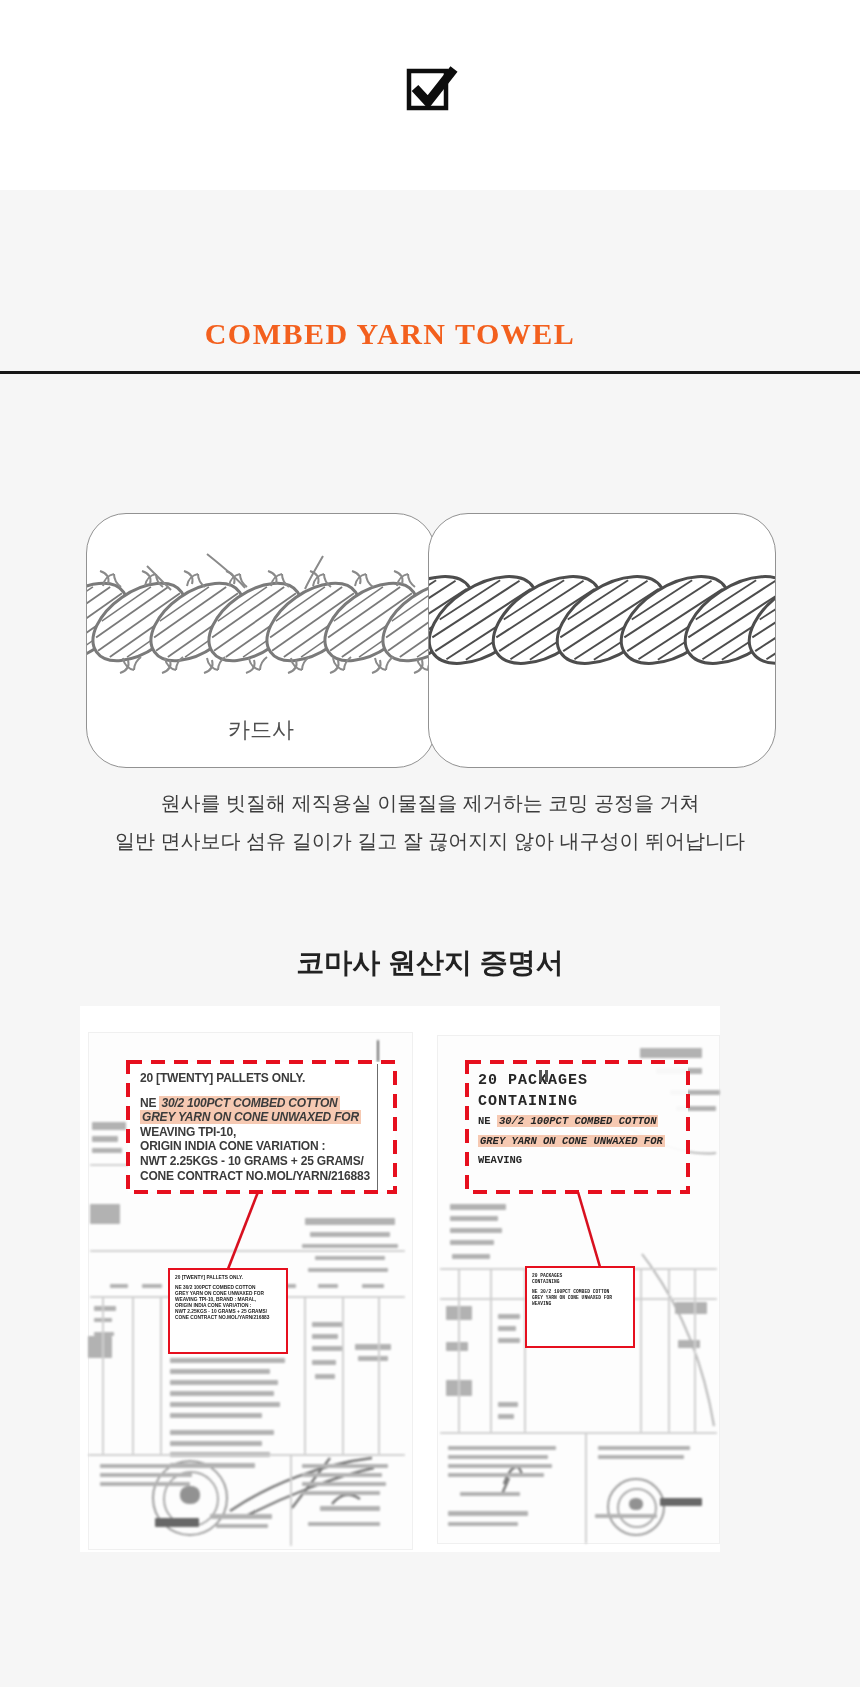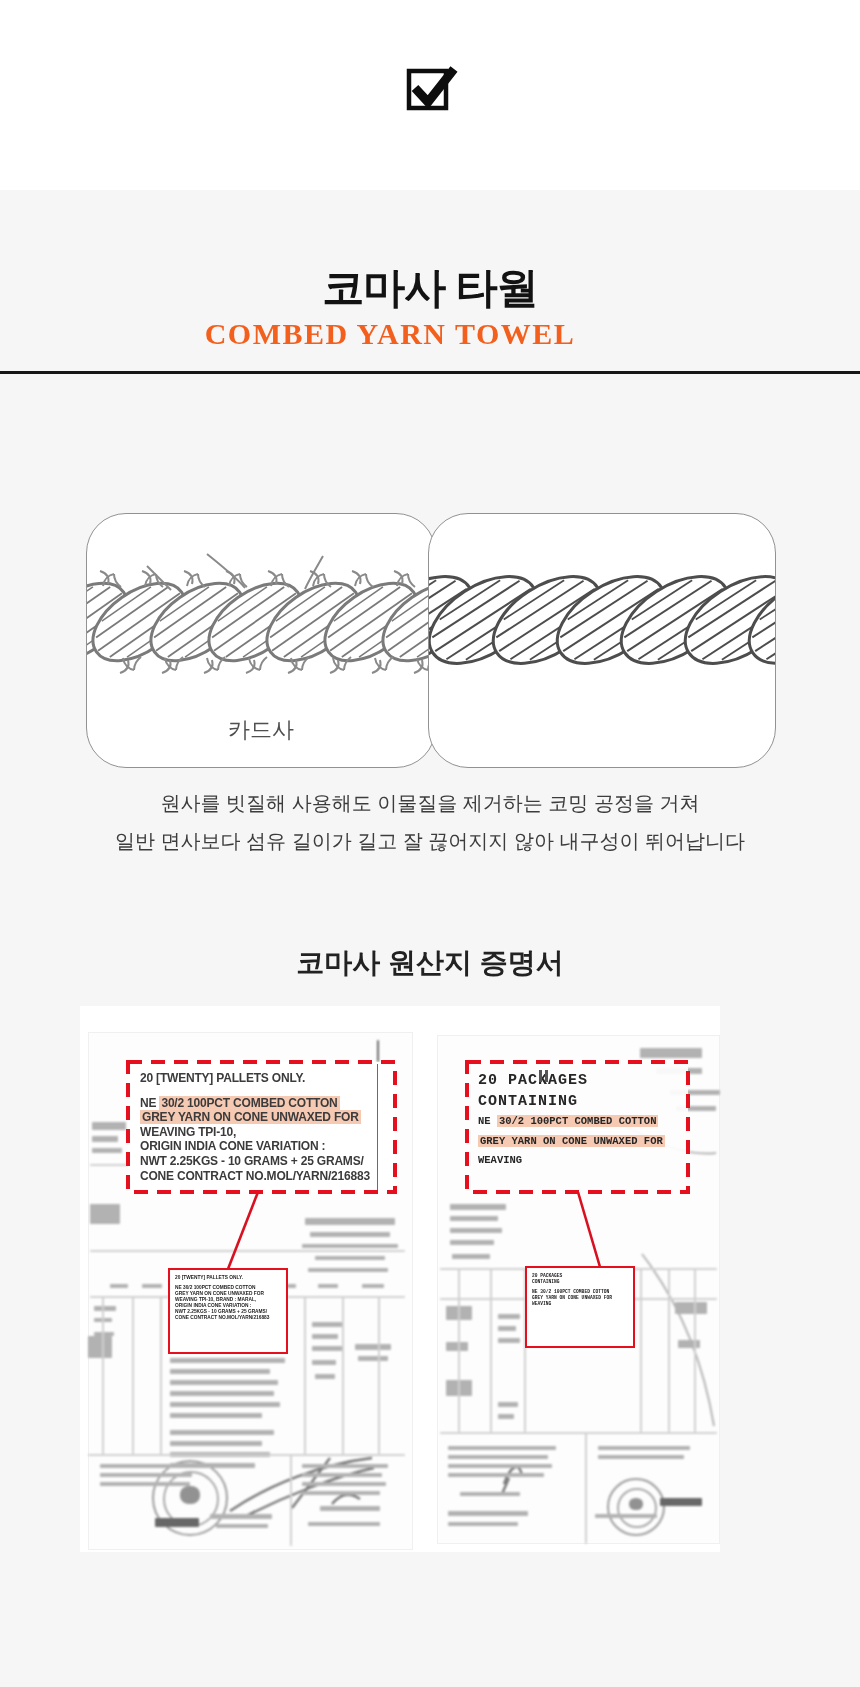--- a/index.html
+++ b/index.html
@@ -42,42 +42,41 @@
   .mini{position:absolute;background:#fff;border:2.5px solid var(--red);box-sizing:border-box;padding:5px 5px;color:#222;}
   .mini-l{left:88px;top:262px;width:120px;height:86px;font-size:4.8px;font-weight:700;line-height:6px;filter:blur(.4px);}
   .mini-r{left:445px;top:260px;width:110px;height:82px;font-family:"Liberation Mono",monospace;font-size:4.6px;font-weight:700;line-height:6px;filter:blur(.4px);}
   .mini .gap{height:4px;}
   
   .callout{position:absolute;box-sizing:border-box;}
   .cl{left:48px;top:56px;width:267px;height:130px;background:#fff;padding:9px 12px 0 12px;font-size:12px;font-weight:700;line-height:14.6px;color:#3b3b3b;letter-spacing:-.2px;}
   .cr{left:387px;top:56px;width:221px;height:130px;background:rgba(253,253,253,.93);padding:8px 10px 0 11px;font-family:"Liberation Mono",monospace;color:#262626;}
   .callout .dash{position:absolute;left:-2px;top:-2px;pointer-events:none;}
   .dash rect{fill:none;stroke:var(--red);stroke-width:4;stroke-dasharray:14 9;}
-  .hl{background:var(--hl);padding:0 2px;}
+  .hl{background:var(--hl);padding:0 2px;font-style:italic;}
   .cr .big{font-size:15px;line-height:21px;font-weight:700;letter-spacing:1px;}
   .cr .sm{font-size:10.5px;line-height:19.5px;font-weight:700;}
   .cl .vline{position:absolute;right:17px;top:2px;bottom:2px;width:1.5px;background:#6b6b6b;}
   .mark2{position:absolute;width:2.5px;height:12px;background:#555;}
   
   .bullets{position:absolute;left:92px;top:0;margin:0;padding:0;list-style:none;font-size:15px;line-height:22px;color:#3f3f3f;}
   .bullets li::before{content:"• ";}
 </style>
 </head>
 <body>
 
 <div id="page">
 
   <svg id="check" class="abs" viewBox="0 0 60 60">
     <rect x="7" y="14" width="37" height="37" fill="none" stroke="#0d0d0d" stroke-width="4.5"></rect>
     <polyline points="13,31 26,45 52,12" fill="none" stroke="#0d0d0d" stroke-width="9" stroke-linejoin="miter"></polyline>
   </svg>
 
   <div id="panel" class="abs">
 
-    <div class="abs title">코마사 타월</div>
     <div class="abs subtitle">COMBED YARN TOWEL</div>
     <div class="abs divider"></div>
 
     <div id="cards" class="abs">
       <div class="card card-l">
         <svg width="346" height="253" viewBox="0 0 346 253">
           <defs>
             <g id="sL">
               <g transform="rotate(-35)" stroke="#7a7a7a" fill="#fff">
                 <ellipse rx="52" ry="30" stroke-width="3"></ellipse>
@@ -144,21 +143,21 @@
           <use href="#sR" transform="translate(118,106)"></use>
           <use href="#sR" transform="translate(182,106)"></use>
           <use href="#sR" transform="translate(246,106)"></use>
           <use href="#sR" transform="translate(310,106)"></use>
           <use href="#sR" transform="translate(374,106)"></use>
         </svg>
       </div>
     </div>
 
     <div class="abs para">
-      <div>원사를 빗질해 사용해도 이물질을 제거하는 코밍 공정을 거쳐</div>
+      <div>원사를 빗질해 제직용실 이물질을 제거하는 코밍 공정을 거쳐</div>
       <div>일반 면사보다 섬유 길이가 길고 잘 끊어지지 않아 내구성이 뛰어납니다</div>
     </div>
 
     <div class="abs sec-h2">코마사 원산지 증명서</div>
 
     <div id="cert" class="abs">
       <div class="doc doc-l"></div>
       <div class="doc doc-r"></div>
 
       <div id="blur-layer">

